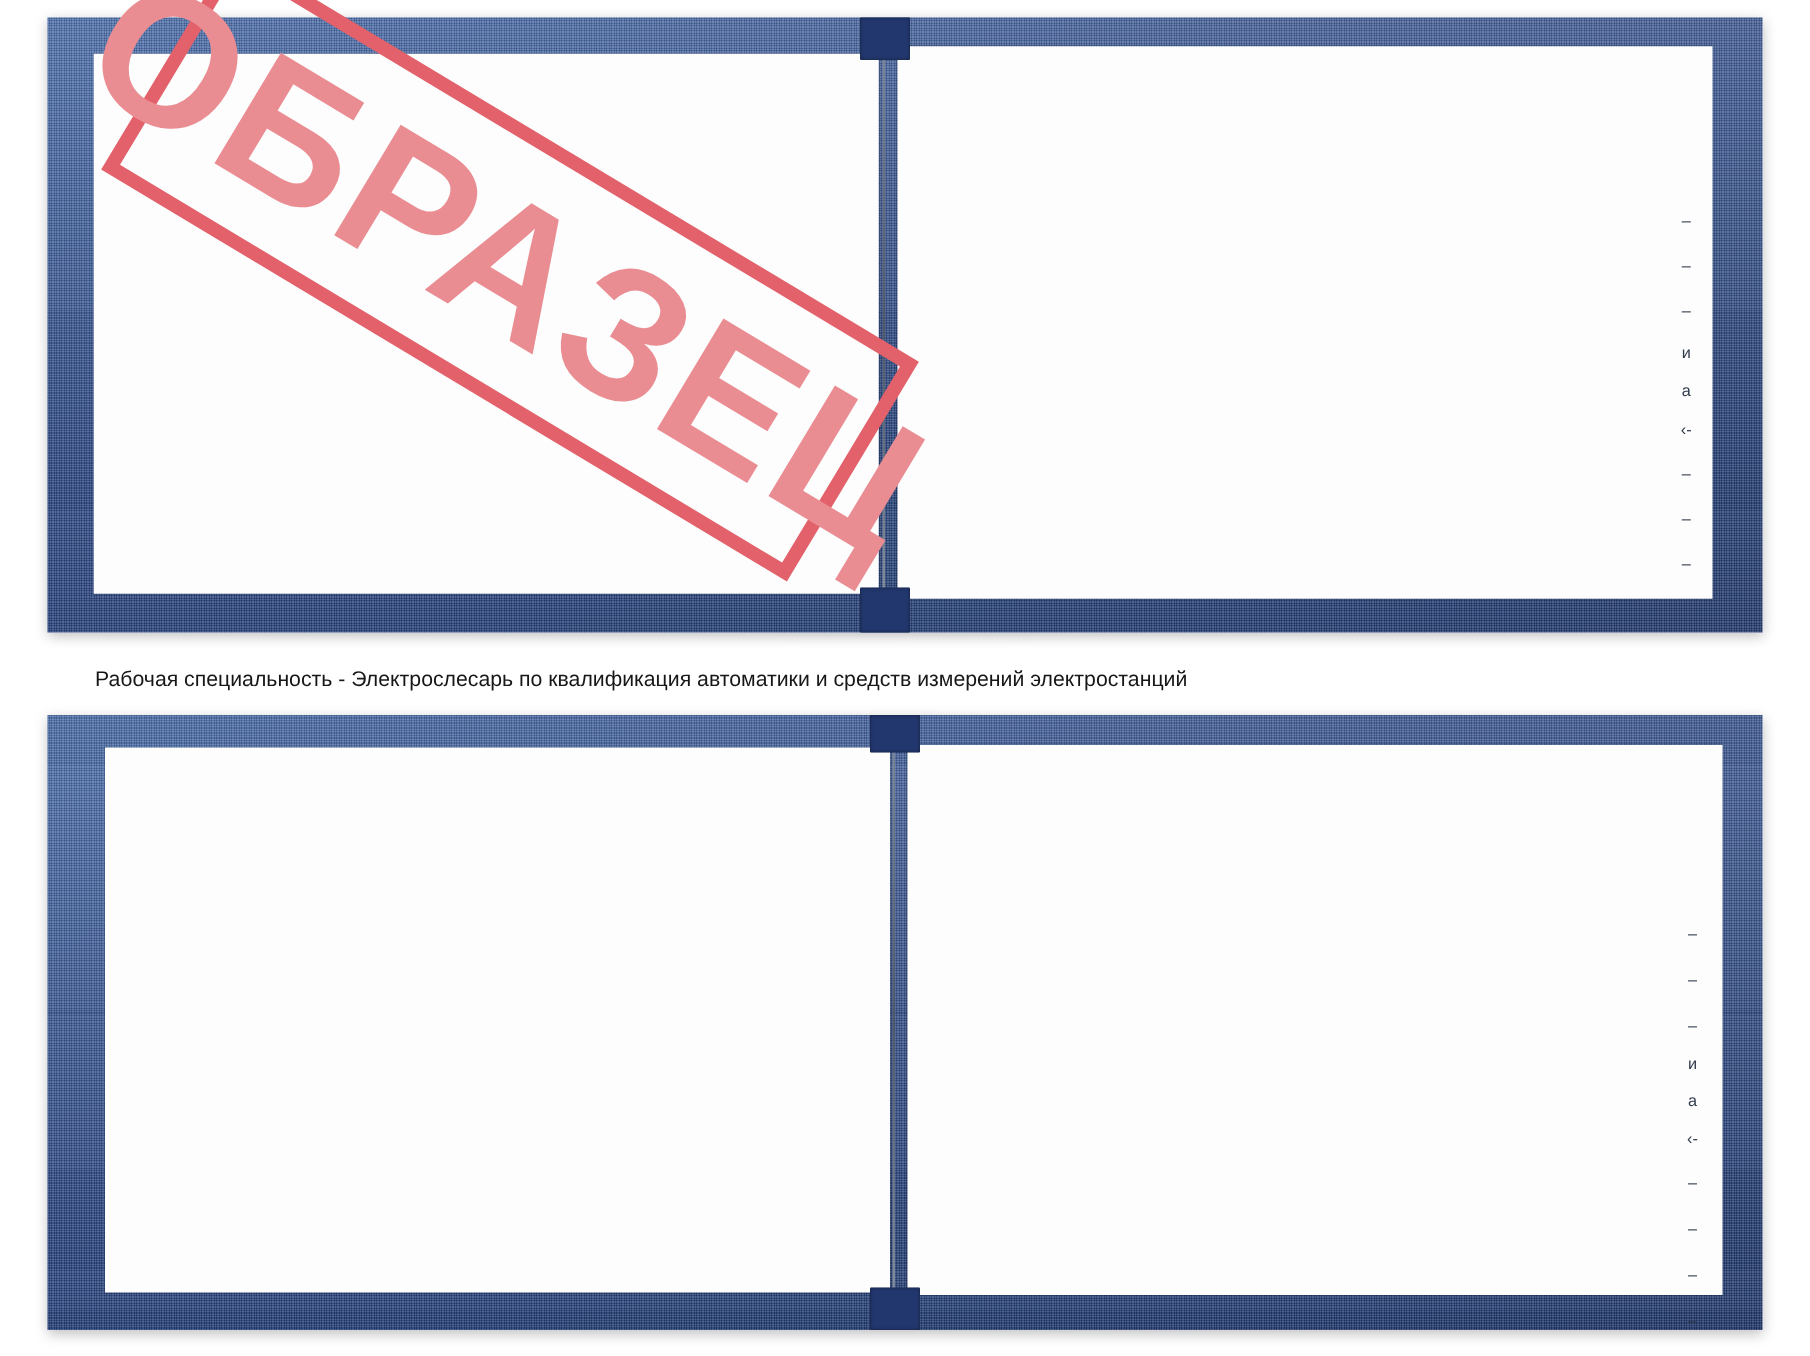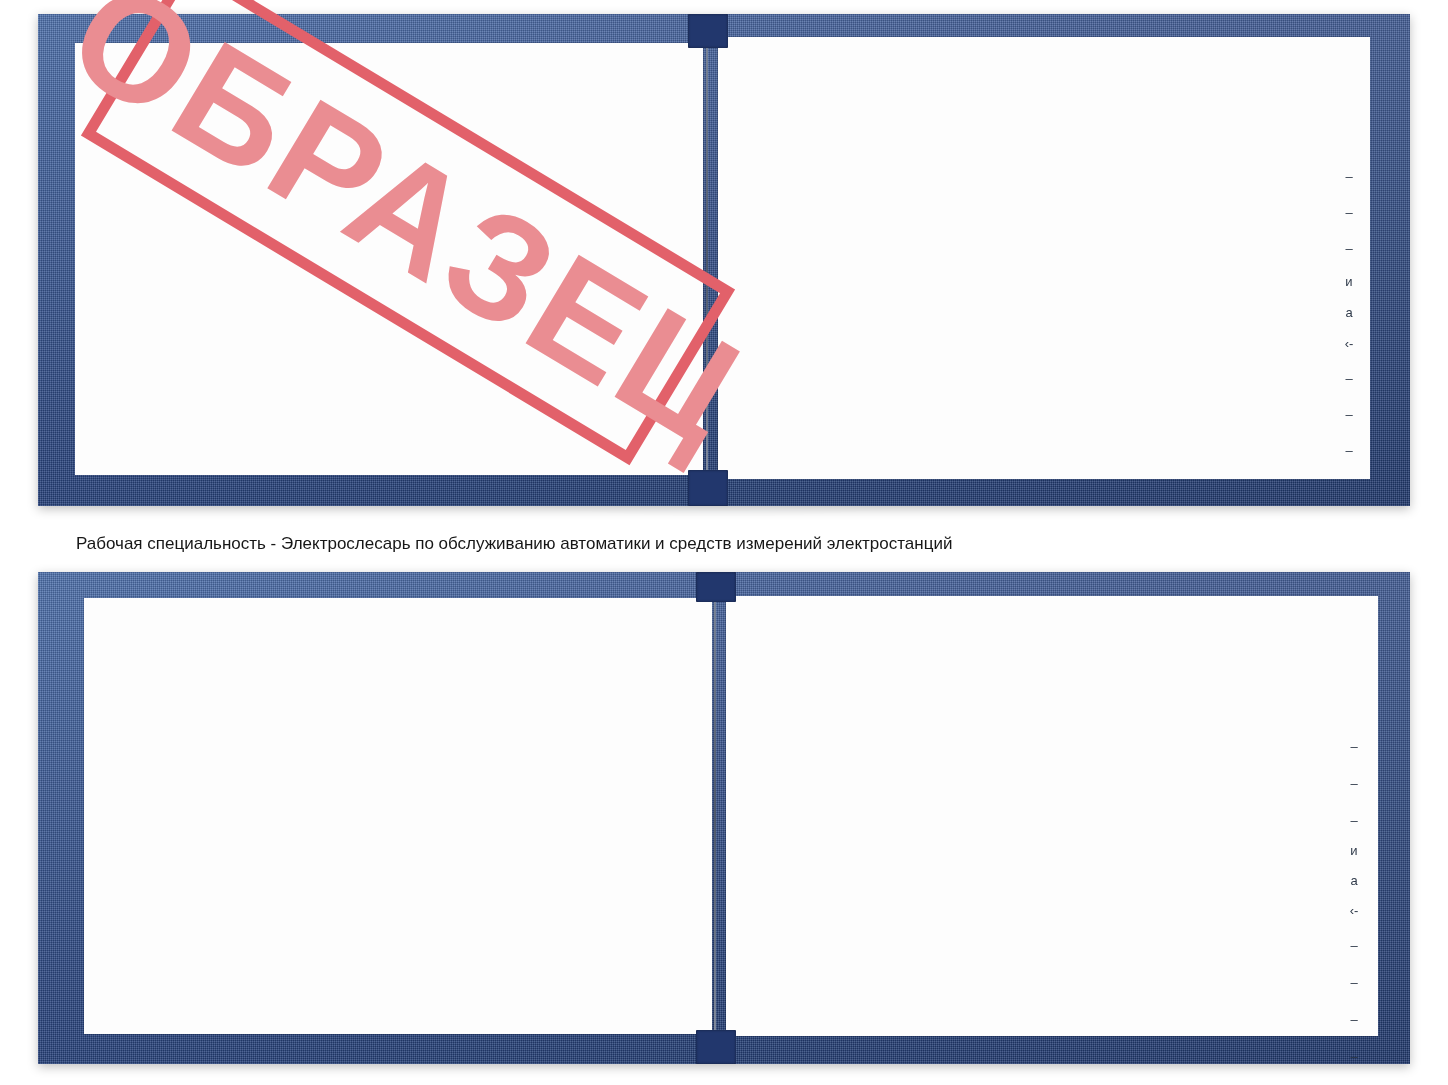--- a/index.html
+++ b/index.html
@@ -188,21 +188,21 @@
   <span style="margin-bottom:23px;">–</span>
   <span style="margin-bottom:23px;">–</span>
   <span>–</span>
 </div>
 
 <div class="stamp" style="left:88px; top:110px; width:640px; height:205px; transform:rotate(31deg);">
   <div class="frame"></div>
   <div class="word">ОБРАЗЕЦ</div>
 </div>
 
-<div class="caption" style="left:76px; top:532px;">Рабочая специальность - Электрослесарь по обслуживанию автоматики и средств измерений электростанций</div>
+<div class="caption" style="left:76px; top:532px;">Рабочая специальность - Электрослесарь по квалификация автоматики и средств измерений электростанций</div>
 
 <div class="shadow-blob" style="left:24px; top:565px; width:1400px; height:510px;"></div>
 
 <div class="book" style="left:38px; top:572px; width:1372px; height:492px;">
 </div>
 
 <div class="page left" style="left:84px; top:598px; width:628px; height:436px;"></div>
 <div class="page right" style="left:726px; top:596px; width:652px; height:440px;"></div>
 
 <div class="spine" style="left:714px; top:600px; height:434px;"></div>

